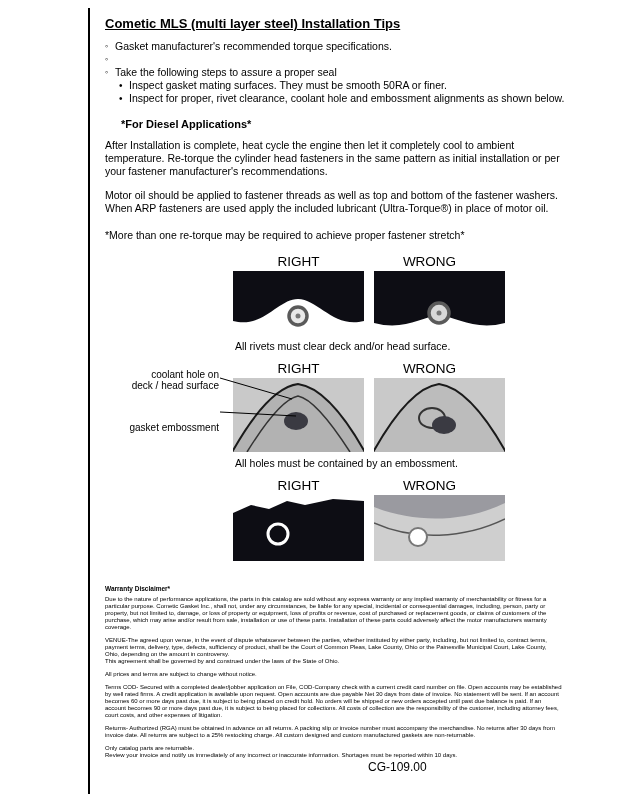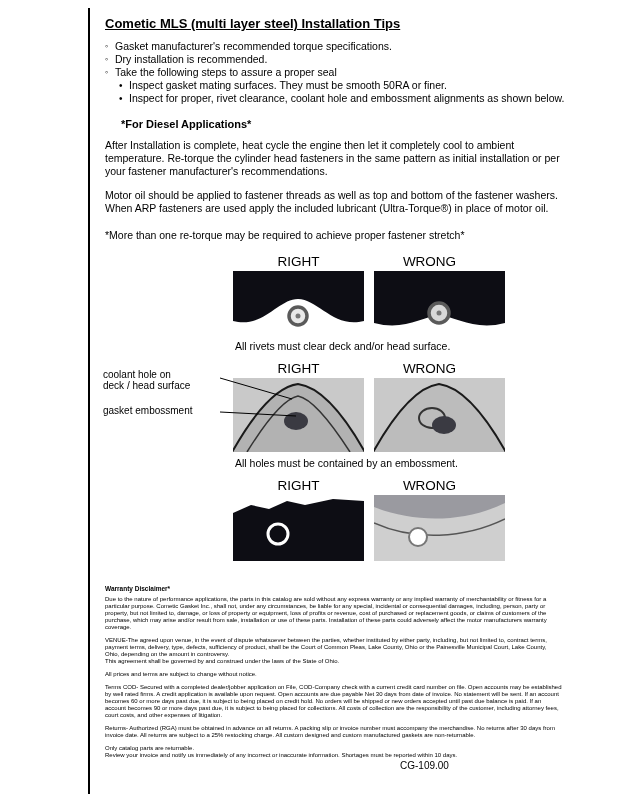--- a/index.html
+++ b/index.html
@@ -35,50 +35,49 @@
 
   .figs { margin-left: 128px; width: 272px; }
   .figrow-labels { display: flex; font-size: 13.5px; margin-bottom: 2px; }
   .figrow-labels span { width: 131px; text-align: center; }
   .figrow-images { display: flex; justify-content: space-between; position: relative; }
   .figrow-images svg { display: block; }
   .fig-caption { font-size: 10.5px; margin: 5px 0 9px 2px; }
   .pre { white-space: pre-line; }
 
   .callout {
-    position: absolute; text-align: left;
+    position: absolute; text-align: right;
     font-size: 10px; line-height: 11px; width: 116px; left: -130px;
   }
   .callout-1 { top: -9px; }
-  .callout-2 { top: 27px; }
+  .callout-2 { top: 44px; }
   .callout-lines { position: absolute; left: -13px; top: -9px; pointer-events: none; }
 
   .disclaimer { margin-top: 24px; width: 457px; }
   .disclaimer-heading { font-size: 6.5px; font-weight: bold; margin: 0 0 4px 0; }
   .disclaimer p { font-size: 6px; line-height: 7px; margin: 0 0 6px 0; }
 
-  .page-code { position: absolute; left: 400px; top: 760px; font-size: 10px; }
+  .page-code { position: absolute; left: 368px; top: 760px; font-size: 12px; }
 </style>
 </head>
 <body>
 
 <div class="rule-left"></div>
 
 <div class="content">
 
   <h1 class="title">Cometic MLS (multi layer steel) Installation Tips</h1>
 
   <div>
     <div class="tip">
       <span class="bullet">◦</span>
       <span>Gasket manufacturer's recommended torque specifications.</span>
     </div>
     <div class="tip">
       <span class="bullet">◦</span>
-      <span>Dry installation is recommended.</span>
     </div>
     <div class="tip">
       <span class="bullet">◦</span>
       <span>Take the following steps to assure a proper seal</span>
     </div>
     <div class="tip subtip">
       <span class="bullet">•</span>
       <span>Inspect gasket mating surfaces.  They must be smooth 50RA or finer.</span>
     </div>
     <div class="tip subtip">

